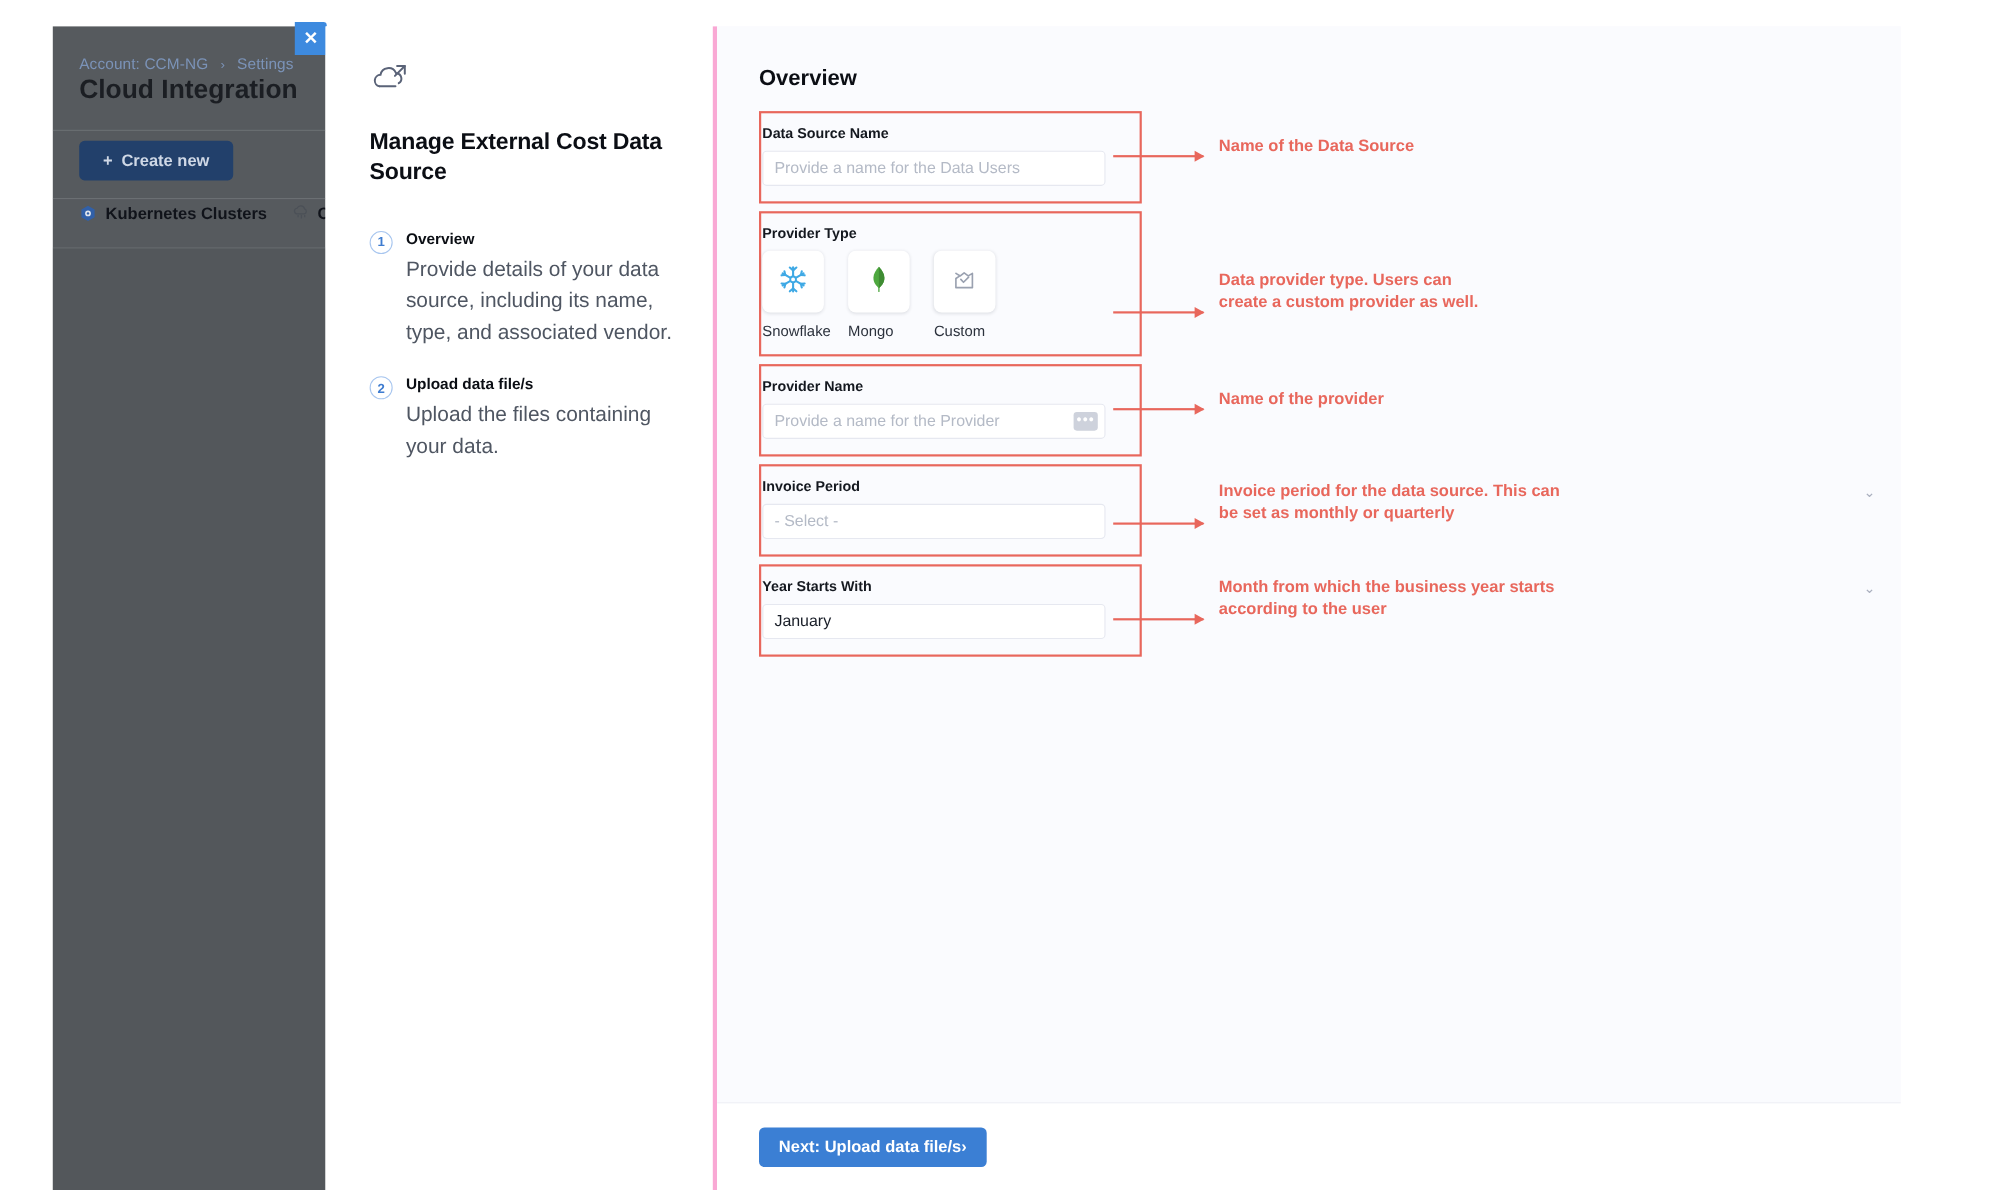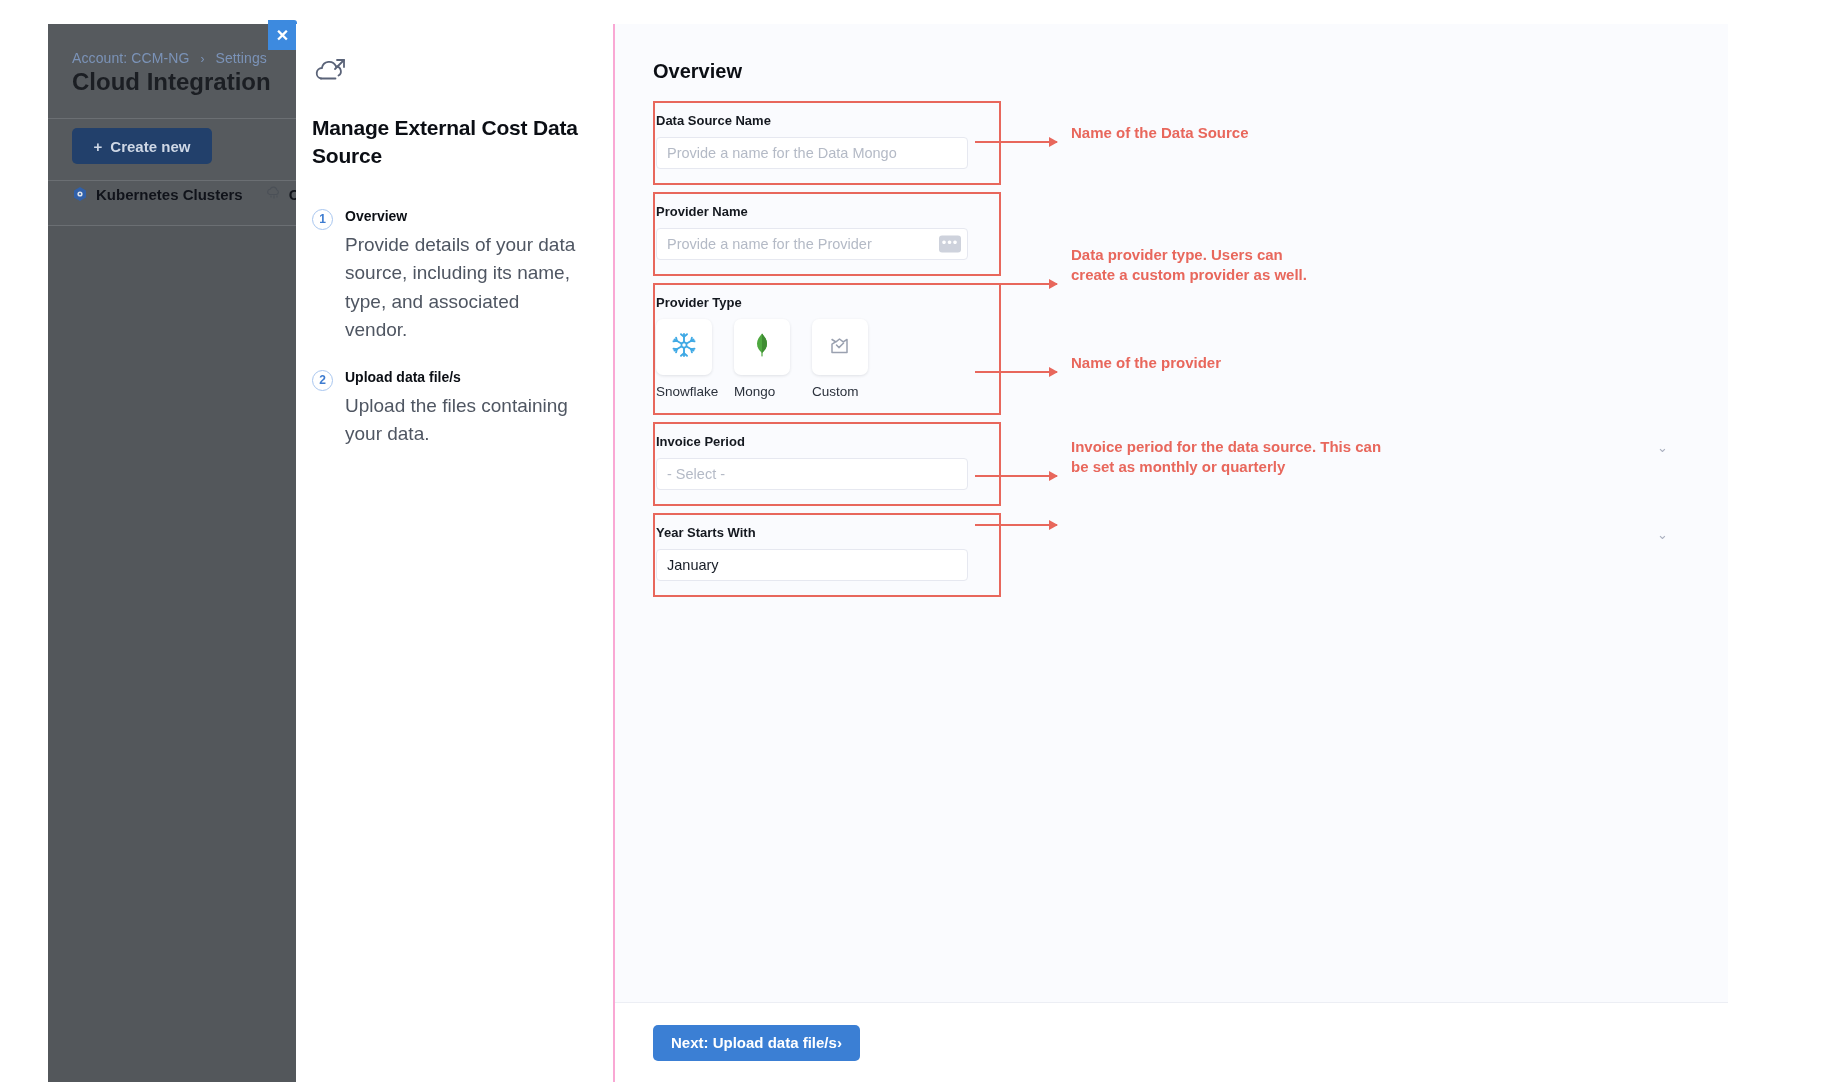--- a/index.html
+++ b/index.html
@@ -52,23 +52,23 @@
   }
 
   
   .modal {
     position:absolute; left:296px; top:24px;
     width:1432px; height:1058px;
     background:#ffffff;
     display:flex;
   }
   .left-pane {
-    width:319px; height:100%; background:#fff;
-    border-right:2px solid #f9a8d4;
-    padding:32px 28px 0 16px;
+    width:356px; height:100%; background:#fff;
+    border-right:4px solid #f9a8d4;
+    padding:32px 28px 0 40px;
     flex-shrink:0;
   }
   .cloud-ico { margin-bottom:24px; }
   .modal-title {
     font-size:21px; font-weight:700; color:#0b0e14;
     line-height:1.33; letter-spacing:-.2px; margin-bottom:38px;
   }
   .step { display:flex; gap:12px; margin-bottom:24px; }
   .step-num {
     flex:0 0 auto; width:21px; height:21px; border-radius:50%;
@@ -216,29 +216,21 @@
     </div>
 
     <div class="right-pane">
       <div class="right-scroll">
 
         <div class="overview-h">Overview</div>
 
         <div class="fbox">
           <div class="flabel">Data Source Name</div>
           <div class="finput">
-            <span class="ph">Provide a name for the Data Mongo</span>
-          </div>
-        </div>
-
-        <div class="fbox">
-          <div class="flabel">Provider Name</div>
-          <div class="finput">
-            <span class="ph">Provide a name for the Provider</span>
-            <span class="ellipsis-btn">•••</span>
+            <span class="ph">Provide a name for the Data Users</span>
           </div>
         </div>
 
         <div class="fbox">
           <div class="flabel">Provider Type</div>
           <div class="prov-row">
 
             <div class="prov-card-wrap">
               <div class="prov-card">
                 <span>
@@ -289,20 +281,28 @@
                   </svg>
                 </span>
               </div>
               <div class="prov-name">Custom</div>
             </div>
 
           </div>
         </div>
 
         <div class="fbox">
+          <div class="flabel">Provider Name</div>
+          <div class="finput">
+            <span class="ph">Provide a name for the Provider</span>
+            <span class="ellipsis-btn">•••</span>
+          </div>
+        </div>
+
+        <div class="fbox">
           <div class="flabel">Invoice Period</div>
           <div class="finput">
             <span class="ph">- Select -</span>
           </div>
         </div>
 
         <div class="fbox">
           <div class="flabel">Year Starts With</div>
           <div class="finput">
             <span>January</span>
@@ -326,20 +326,22 @@
         </div>
 
         <div class="anno" style="left:360px; top:413px;">
           <span class="arrow" style="width:82px;"></span>
           <span class="anno-text">Invoice period for the data source. This can
 be set as monthly or quarterly</span>
         </div>
 
         <div class="anno" style="left:360px; top:500px;">
           <span class="arrow" style="width:82px;"></span>
+          <span class="anno-text">Month from which the business year starts
+according to the user</span>
         </div>
 
         <div class="chev" style="left:1042px; top:416px;">⌄</div>
         <div class="chev" style="left:1042px; top:503px;">⌄</div>
 
       </div>
 
       <div class="footer">
         <button class="next-btn">
           <span>Next: Upload data file/s</span>

